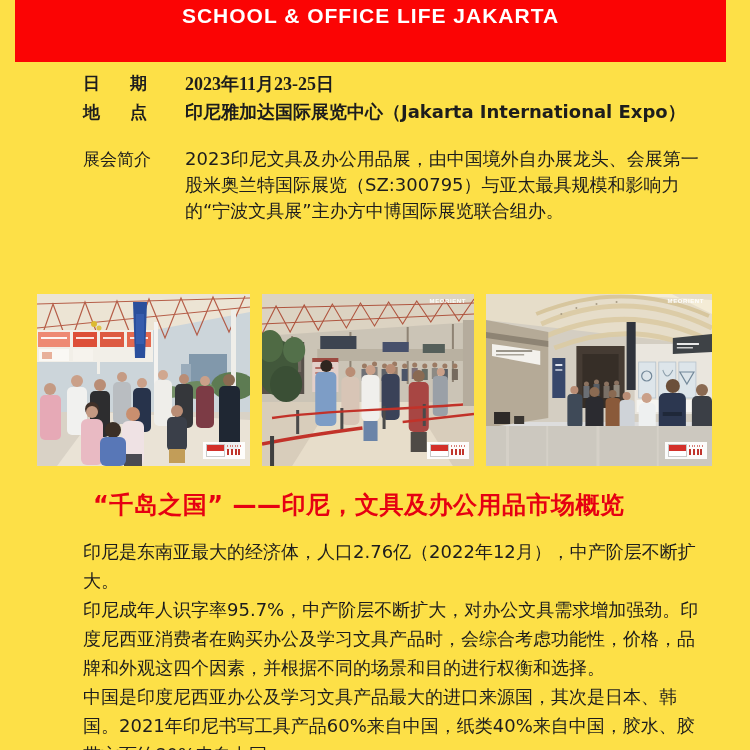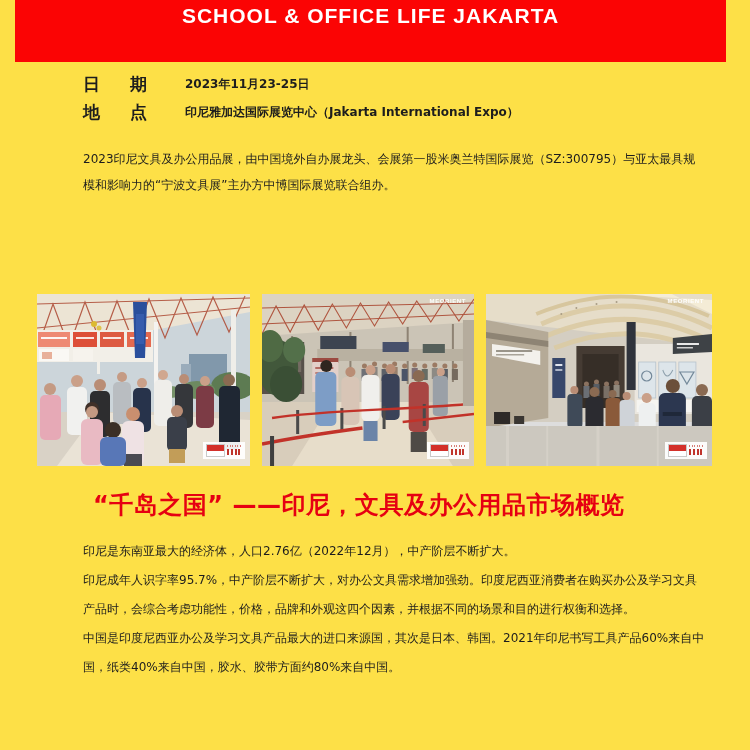--- a/index.html
+++ b/index.html
@@ -12,26 +12,26 @@
     position:absolute;left:15px;top:0;width:711px;height:62px;
     background:#fb0404;text-align:center;
   }
   .banner h1{
     margin:0;padding-top:4px;color:#ffffff;font-size:21px;font-weight:bold;
     letter-spacing:1px;font-family:"Liberation Sans",sans-serif;
   }
   
   .row{position:absolute;left:83px;width:622px;display:flex;align-items:flex-start;}
   .row .label{flex:none;width:102px;font-size:17px;line-height:26px;color:#1d1d1d;}
-  .row .value{flex:1;font-size:12px;line-height:26px;color:#1d1d1d;}
+  .row .value{flex:1;font-size:18px;line-height:26px;color:#1d1d1d;}
   .row .value p{margin:0;}
   .bold{font-weight:bold;}
   .spread{display:inline-block;width:64px;text-align:justify;text-align-last:justify;}
   .label-narrow{display:inline-block;width:74px;line-height:29px;}
-  .row-date{top:71px;}
+  .row-date{top:71px;font-family:Liberation Serif, serif;}
   .row-venue{top:99px;}
   .row-intro{top:146px;}
   .row-market{top:537px;}
   .row-market .value{line-height:29px;}
   
   .photos{position:absolute;left:37px;top:294px;width:675px;height:172px;display:flex;gap:12px;}
   .photo{position:relative;flex:none;height:172px;overflow:hidden;background:#ddd;}
   .photo-1{width:213px;}
   .photo-2{width:212px;}
   .photo-3{width:226px;}
@@ -72,20 +72,21 @@
   </div>
 
   <div class="row row-venue">
     <div class="label bold">
       <span class="spread">地点</span>
     </div>
     <div class="value bold">印尼雅加达国际展览中心（Jakarta International Expo）</div>
   </div>
 
   <div class="row row-intro">
+    <div class="label">展会简介</div>
     <div class="value">
       <p>2023印尼文具及办公用品展，由中国境外自办展龙头、会展第一股米奥兰特国际展览（SZ:300795）与亚太最具规模和影响力的“宁波文具展”主办方中博国际展览联合组办。</p>
     </div>
   </div>
 
   <div class="photos">
 
     <figure class="photo photo-1" style="margin:0">
       <svg viewBox="0 0 213 172" preserveAspectRatio="none">
         <rect width="213" height="122" fill="#ccd5da"></rect>

